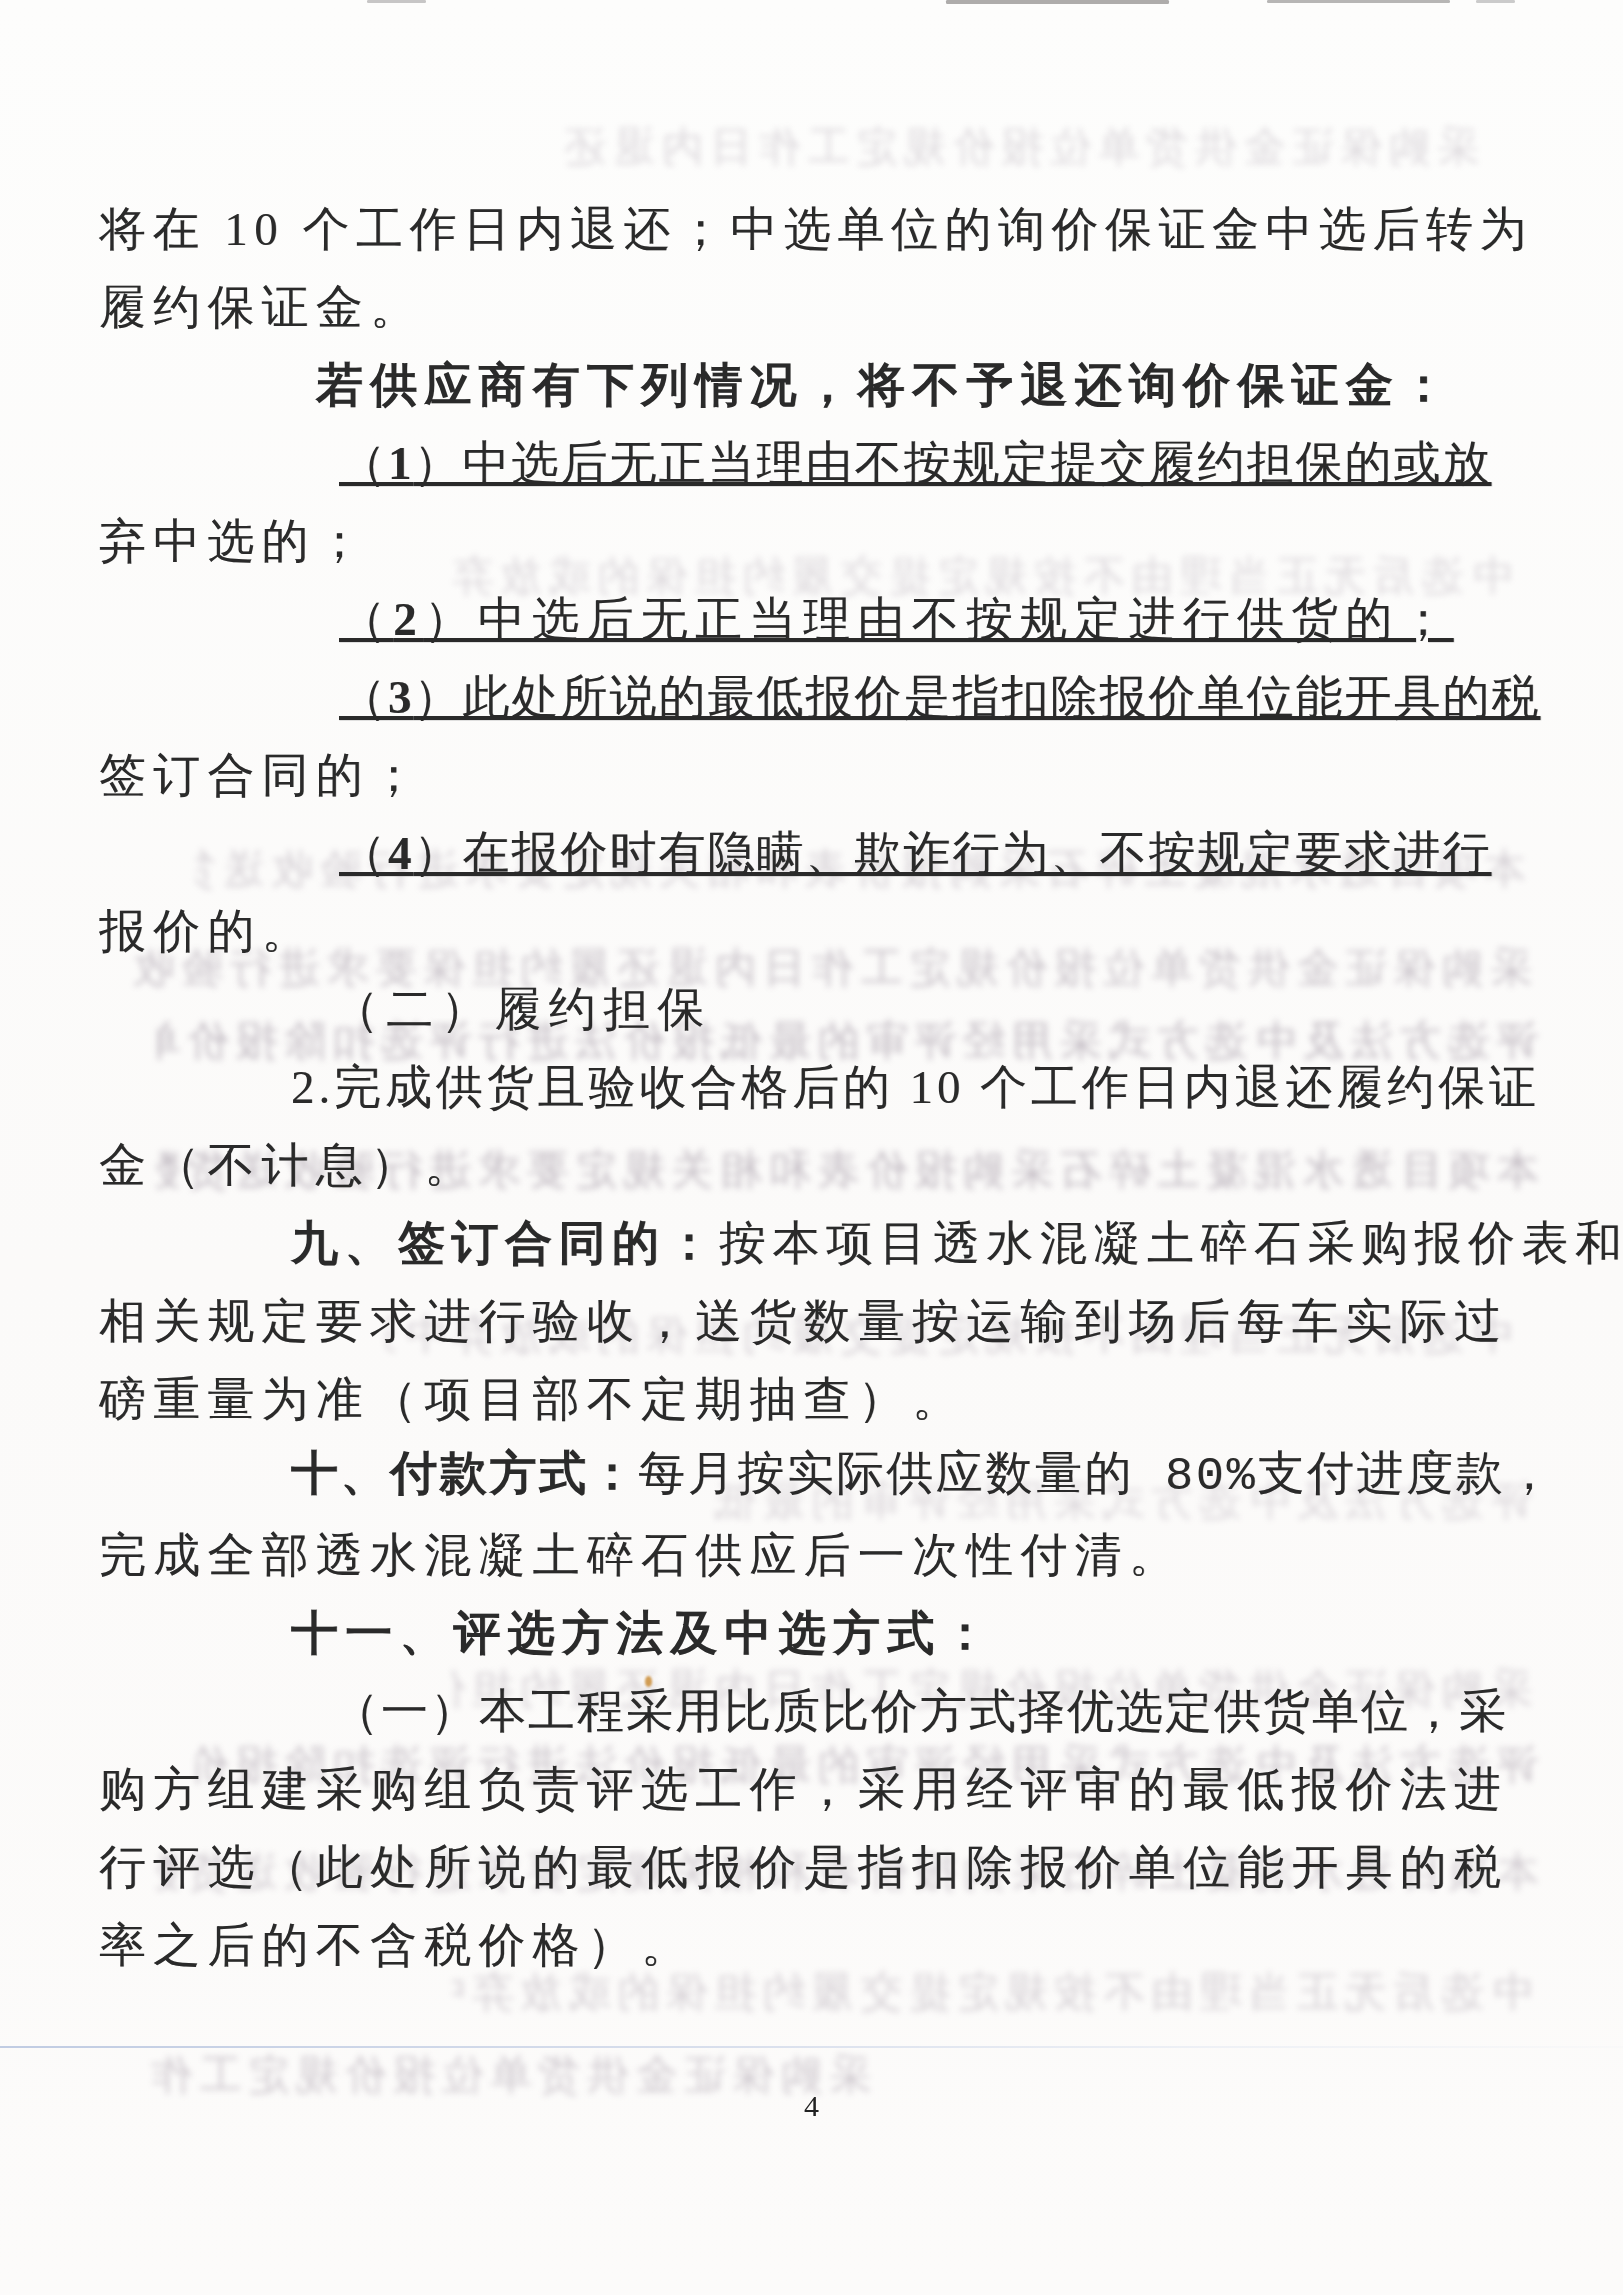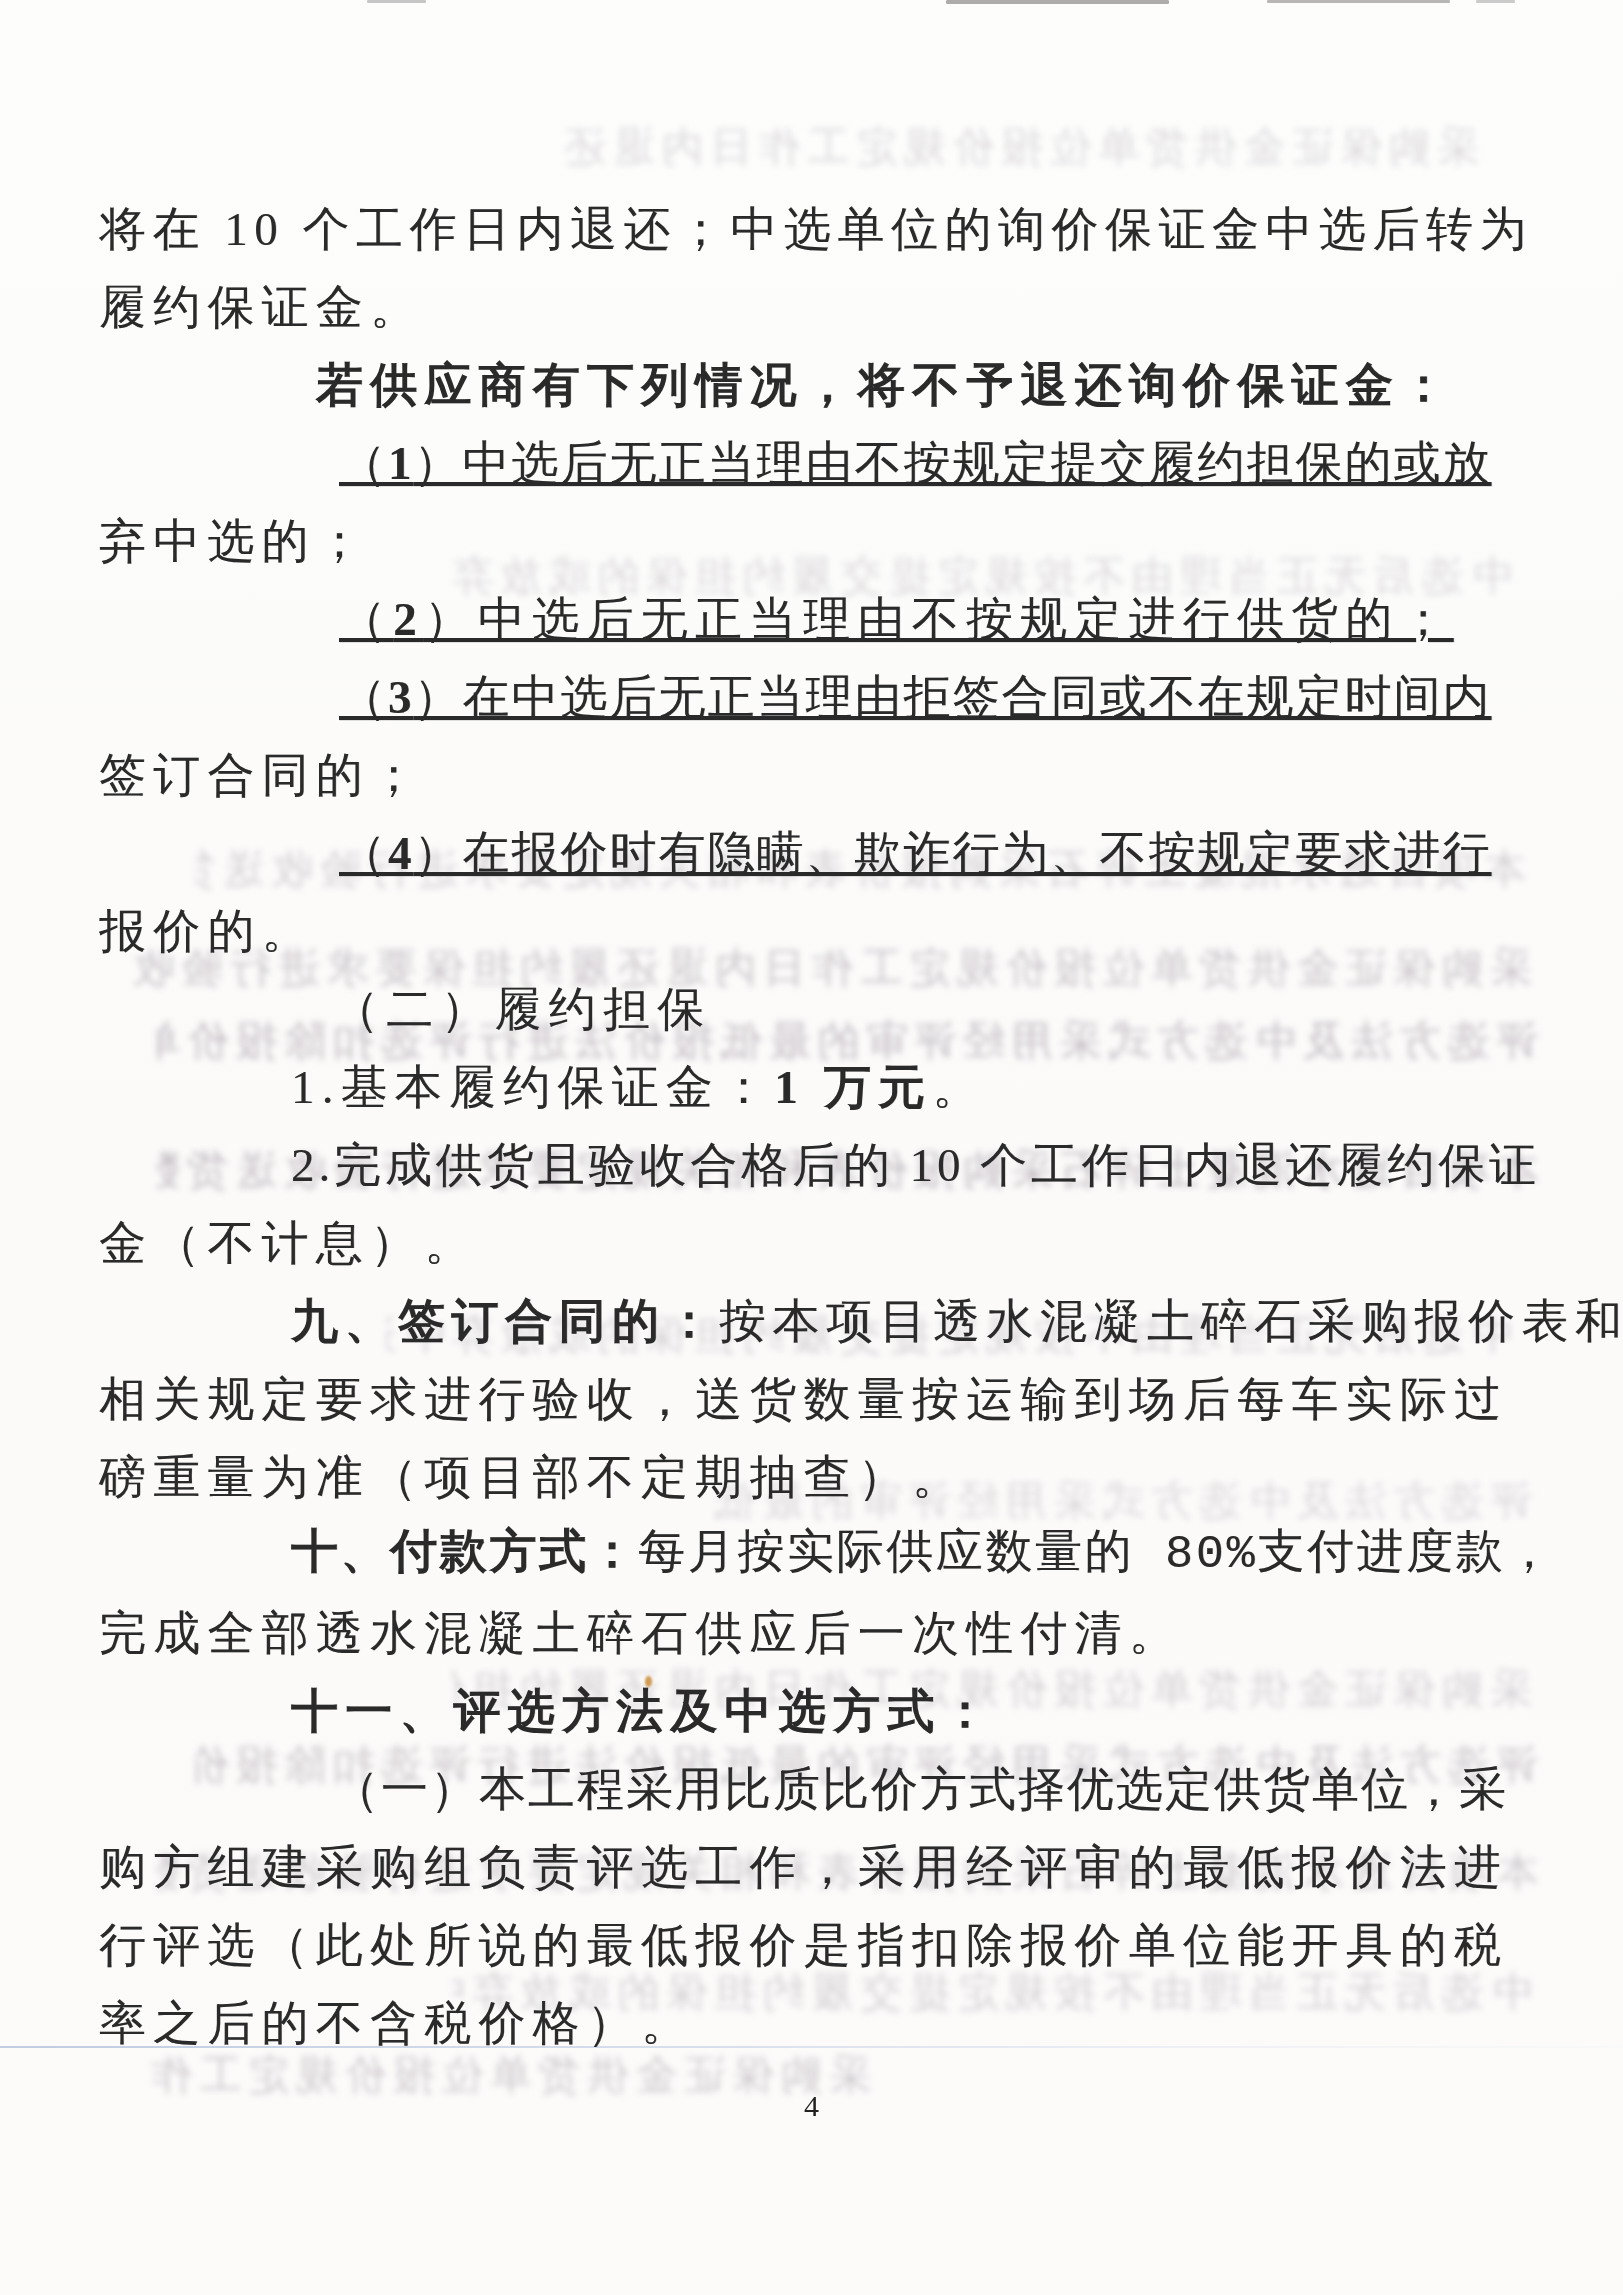--- a/index.html
+++ b/index.html
@@ -109,26 +109,25 @@
 
   <div class="speck"></div>
 
   <div class="doc">
     <div class="line ls10"><span>将在 10 个工作日内退还；中选单位的询价保证金中选后转为</span></div>
     <div class="line"><span>履约保证金。</span></div>
     <div class="line p1"><span class="b">若供应商有下列情况，将不予退还询价保证金：</span></div>
     <div class="line p2 ls3"><span>（</span><span class="b">1</span><span>）中选后无正当理由不按规定提交履约担保的或放</span></div>
     <div class="line"><span>弃中选的；</span></div>
     <div class="line p2"><span>（</span><span class="b">2</span><span>）中选后无正当理由不按规定进行供货的；</span></div>
-    <div class="line p2 ls3"><span>（</span><span class="b">3</span><span>）在中选后无正当理由拒签合同或不在规定时间内</span></div>
+    <div class="line p2 ls3"><span>（</span><span class="b">3</span><span>）此处所说的最低报价是指扣除报价单位能开具的税</span></div>
     <div class="line"><span>签订合同的；</span></div>
     <div class="line p2 ls3"><span>（</span><span class="b">4</span><span>）在报价时有隐瞒、欺诈行为、不按规定要求进行</span></div>
     <div class="line"><span>报价的。</span></div>
     <div class="line p3"><span>（二）履约担保</span></div>
-    <div class="line p4"><span>1.基本履约保证金：</span><span class="b">1 万元</span><span>。</span></div>
     <div class="line p4 ls6"><span>2.完成供货且验收合格后的 10 个工作日内退还履约保证</span></div>
     <div class="line"><span>金（不计息）。</span></div>
     <div class="line p4 ls10"><span class="b">九、签订合同的：</span><span>按本项目透水混凝土碎石采购报价表和</span></div>
     <div class="line"><span>相关规定要求进行验收，送货数量按运输到场后每车实际过</span></div>
     <div class="line"><span>磅重量为准（项目部不定期抽查）。</span></div>
     <div class="line p4 ls4"><span class="b">十、付款方式：</span><span>每月按实际供应数量的 80%支付进度款，</span></div>
     <div class="line"><span>完成全部透水混凝土碎石供应后一次性付清。</span></div>
     <div class="line p4"><span class="b">十一、评选方法及中选方式：</span></div>
     <div class="line p3 ls3"><span>（一）本工程采用比质比价方式择优选定供货单位，采</span></div>
     <div class="line"><span>购方组建采购组负责评选工作，采用经评审的最低报价法进</span></div>

